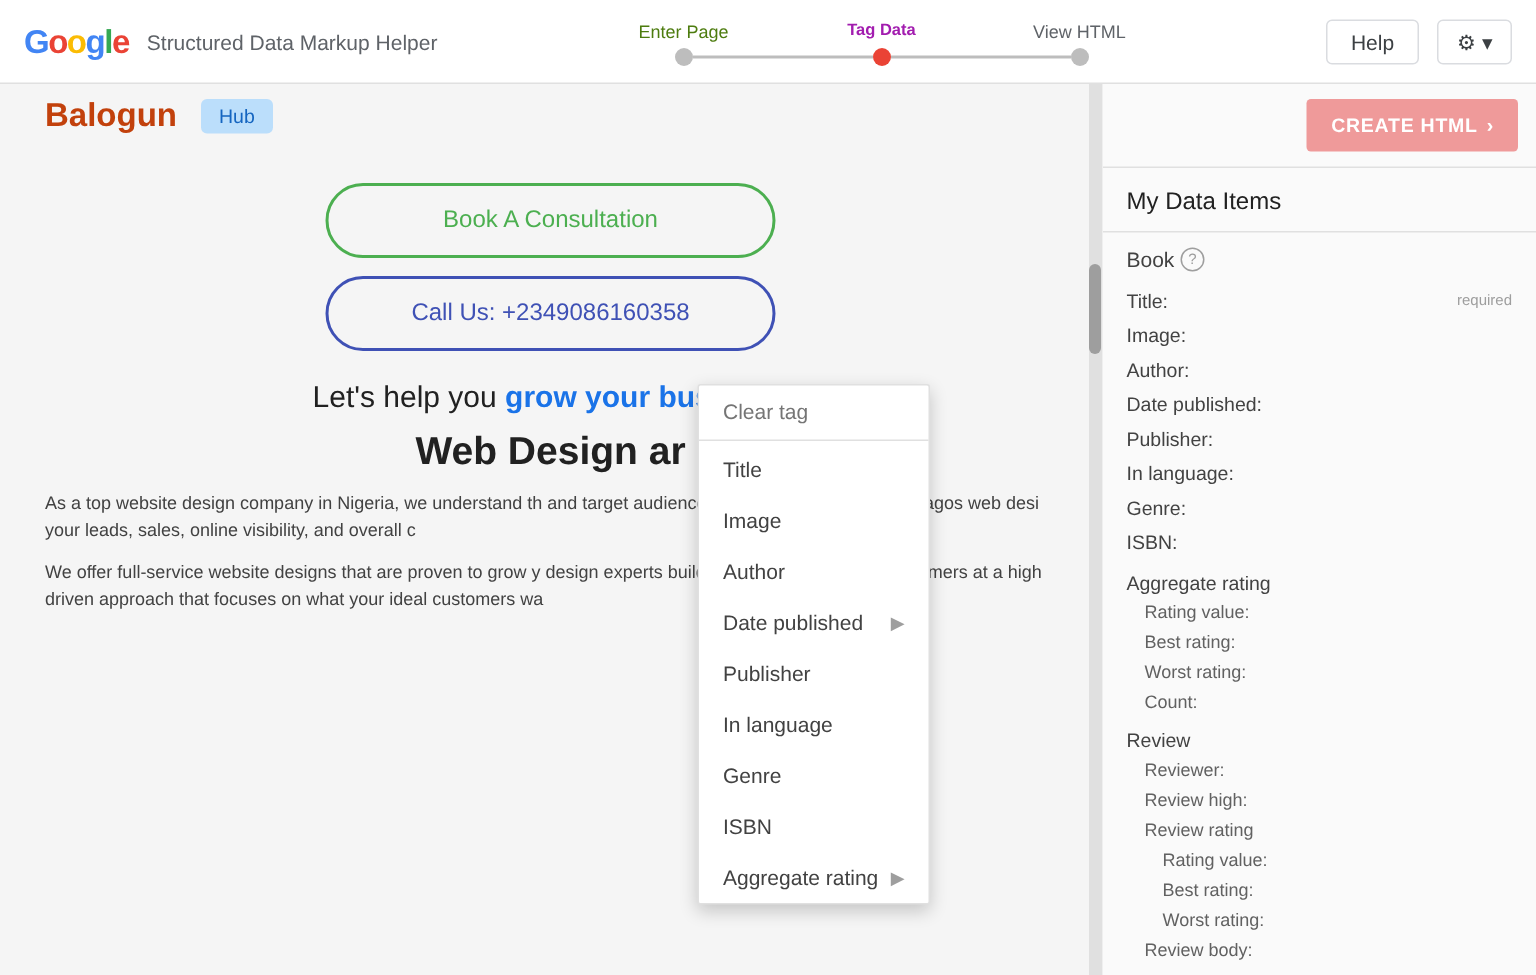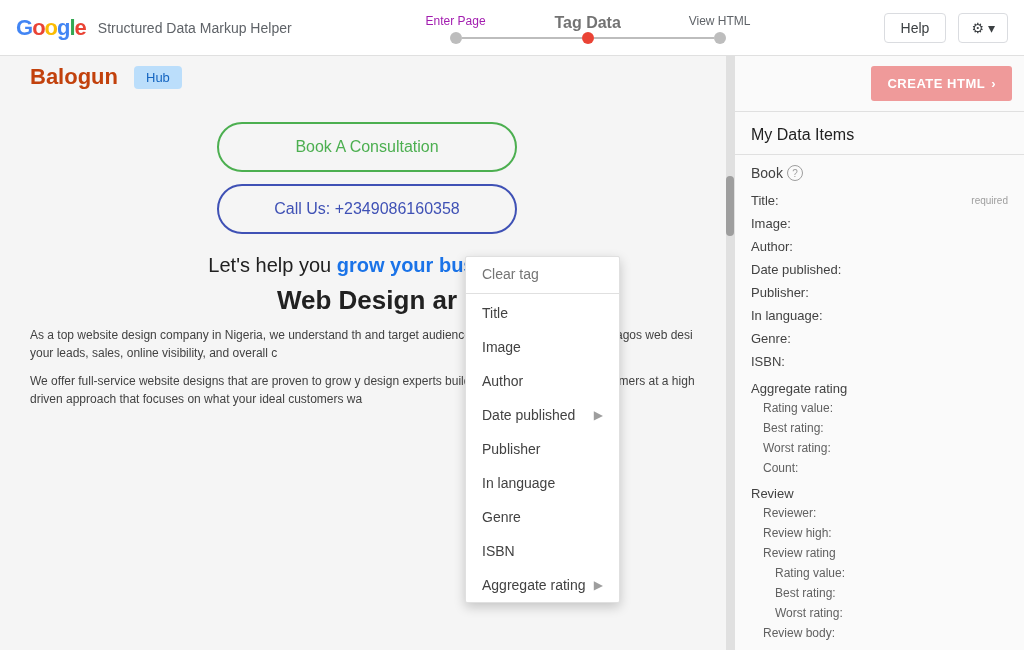--- a/index.html
+++ b/index.html
@@ -335,27 +335,27 @@
         <span class="g-green">l</span>
         <span class="g-red">e</span>
     </div>
     <span class="app-title">Structured Data Markup Helper</span>
   </div>
 
   <div class="progress-area">
     <div style="display:flex; align-items:center; padding-top:20px; position:relative;">
 
       <div style="position:relative; display:flex; flex-direction:column; align-items:center;">
-        <span style="position:absolute; top:-18px; font-size:12px; color:#a21caf; white-space:nowrap;">Enter Page</span>
+        <span style="position:absolute; top:-18px; font-size:12px; color:#4d7c0f; white-space:nowrap;">Enter Page</span>
         <div class="step-dot done"></div>
       </div>
       <div class="step-line"></div>
 
       <div style="position:relative; display:flex; flex-direction:column; align-items:center;">
-        <span style="position:absolute; top:-18px; font-size:16px; color:#737373; white-space:nowrap; font-weight:bold;">Tag Data</span>
+        <span style="position:absolute; top:-18px; font-size:11px; color:#a21caf; white-space:nowrap; font-weight:bold;">Tag Data</span>
         <div class="step-dot active"></div>
       </div>
       <div class="step-line"></div>
 
       <div style="position:relative; display:flex; flex-direction:column; align-items:center;">
         <span style="position:absolute; top:-18px; font-size:12px; color:#5f6368; white-space:nowrap;">View HTML</span>
         <div class="step-dot done"></div>
       </div>
     </div>
   </div>

